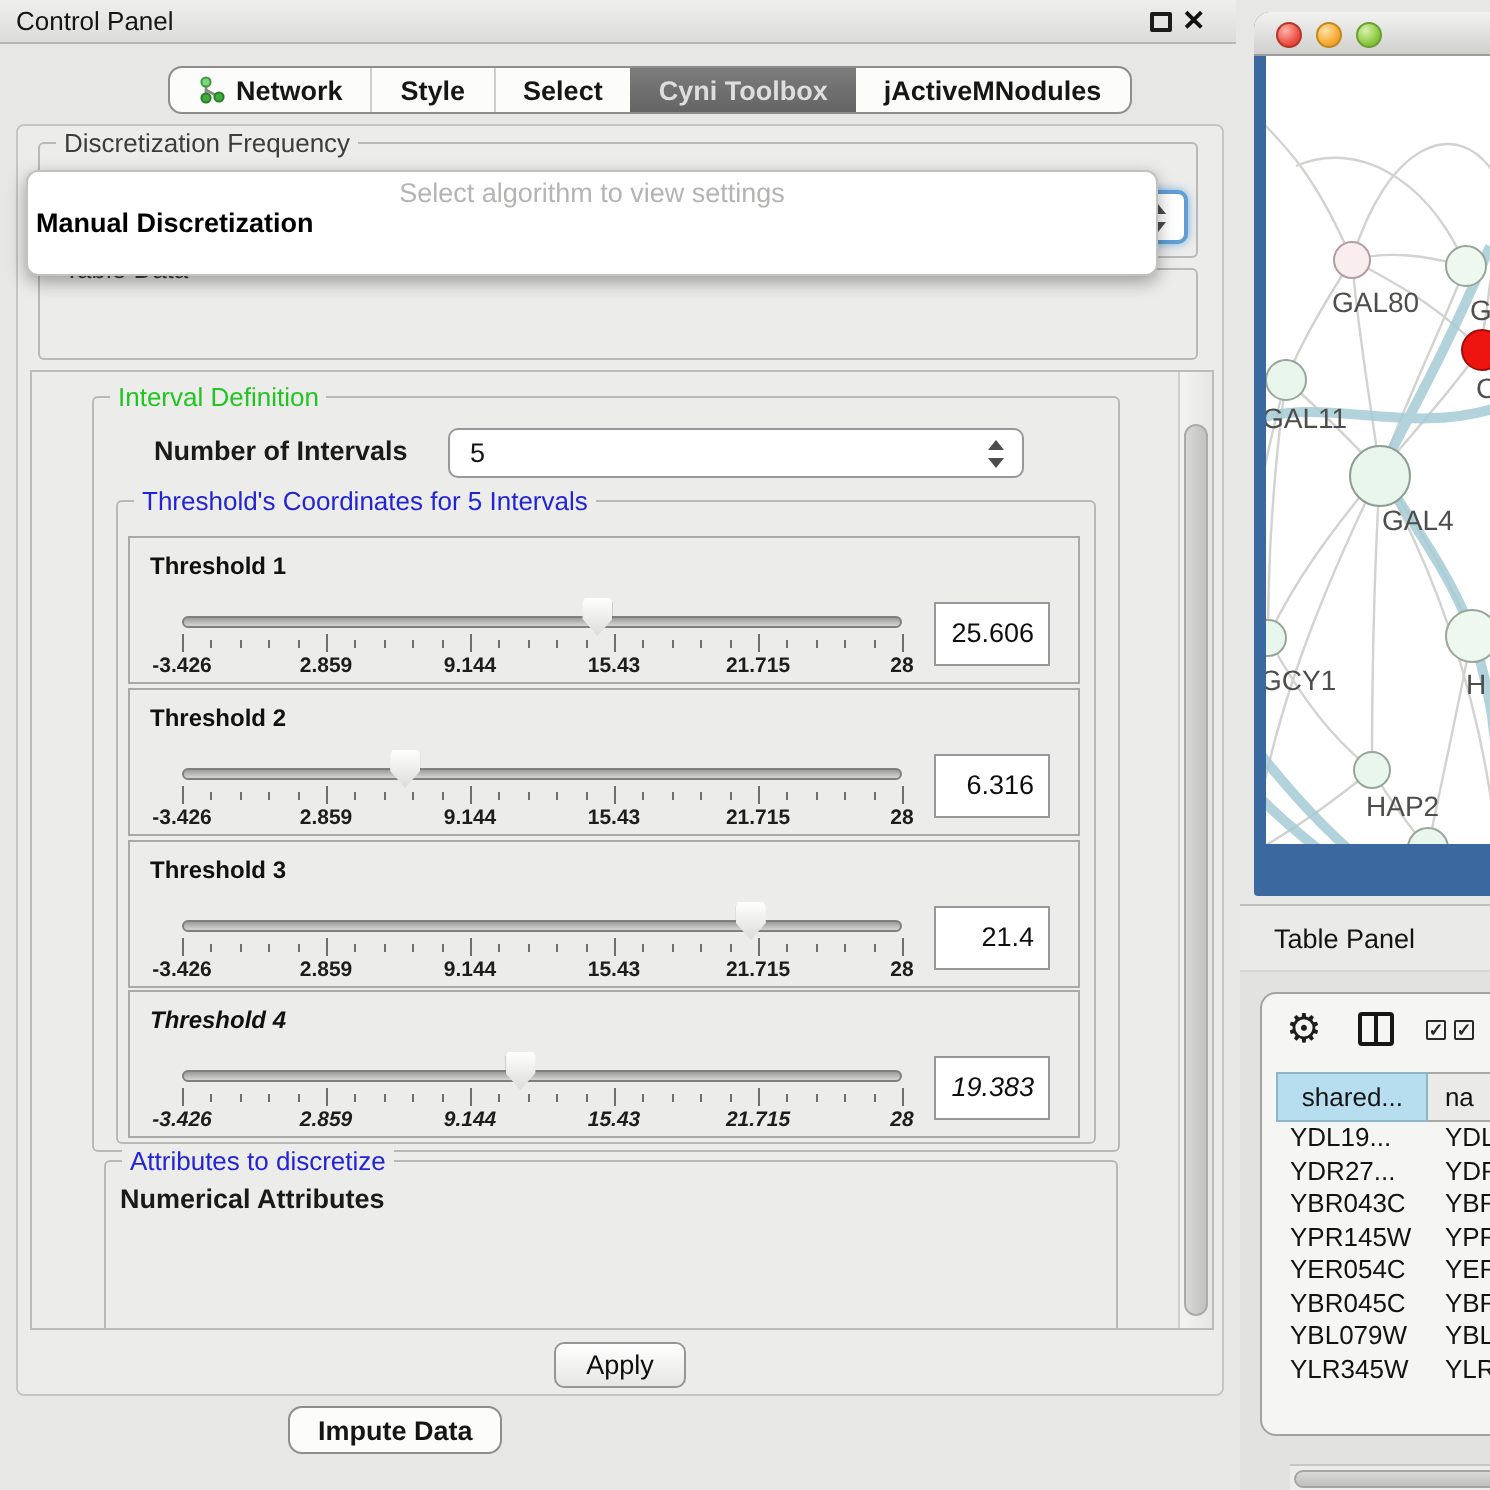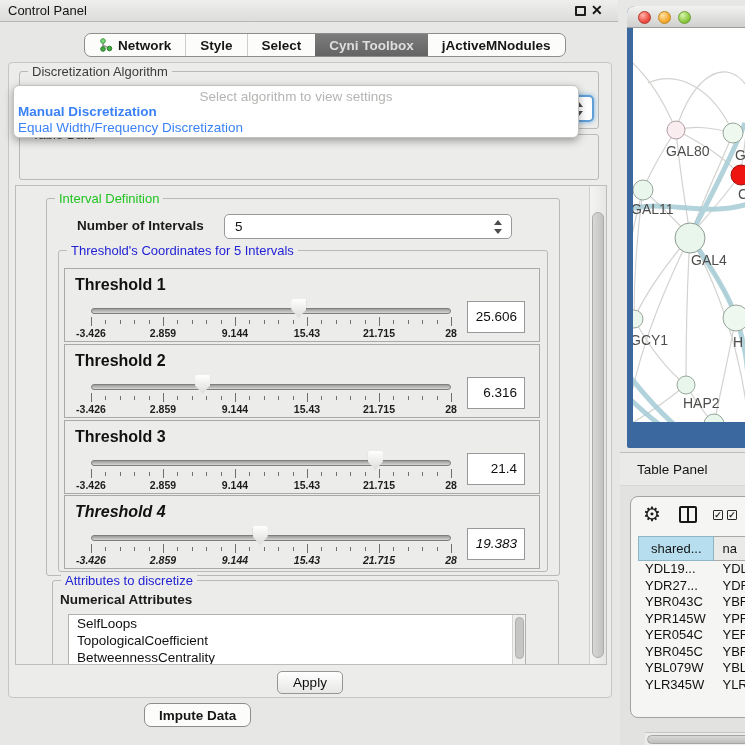--- a/index.html
+++ b/index.html
@@ -41,33 +41,33 @@
   .spinner:before, .spinner:after { content:""; position:absolute; left:1px; border-left:4px solid transparent; border-right:4px solid transparent; }
   .spinner:before { top:0; border-bottom:5px solid #4c4c4c; }
   .spinner:after  { bottom:0; border-top:5px solid #4c4c4c; }
 
   #algo-combo { border:2px solid #5f9fd6; box-shadow:0 0 5px #79b1e0; }
 
   #algo-popup { left:4px; top:22px; width:566px; height:53px; background:#fff;
     border:1px solid #c2c2c0; border-radius:6px; box-shadow:0 3px 9px rgba(0,0,0,0.35); z-index:30; }
   #algo-popup .ph { position:absolute; top:3px; left:0; width:100%; text-align:center;
     color:#b4b4b2; font-size:13.5px; }
-  #algo-popup .opt { position:absolute; left:4px; font-size:13.5px; color:#3b82f6; white-space:nowrap; }
+  #algo-popup .opt { position:absolute; left:4px; font-size:13.5px; color:#000000; white-space:nowrap; }
   #algo-popup .opt.sel { top:18px; font-weight:bold; }
   #algo-popup .opt.plain { top:34px; }
 
   #scroll-area { left:6px; top:122px; width:592px; height:480px; border:1px solid #bcbcba;
     background:#ececea; overflow:hidden; }
   #v-scrollbar { position:absolute; right:0; top:0; width:17px; height:478px;
     background:linear-gradient(90deg,#f4f4f2,#e6e6e4); border-left:1px solid #cfcfcd; }
   #v-thumb { position:absolute; left:2px; top:26px; width:12px; height:446px; background:linear-gradient(90deg,#d8d8d6,#c2c2c0);
     border:1px solid #ababab; border-radius:7px; }
 
   .tpanel { position:absolute; left:48px; width:476px; height:74px; border:1px solid #a9a9a7; background:#ececea; }
-  .tpanel .tlabel { position:absolute; left:10px; top:7px; font-weight:bold; font-size:16px; color:#111; }
+  .tpanel .tlabel { position:absolute; left:10px; top:7px; font-weight:bold; font-size:12px; color:#111; }
   .track { position:absolute; left:26px; top:39px; width:360px; height:6px; border:1px solid #7f7f7d;
     border-radius:3px; background:linear-gradient(#9b9b99,#d6d6d4); }
   .thumb { position:absolute; top:30px; width:15px; height:19px;
     background:linear-gradient(#ffffff,#dcdcda); clip-path:polygon(8% 0,92% 0,100% 12%,100% 55%,50% 100%,0 55%,0 12%);
     filter:drop-shadow(0 0 1px #6d6d6b); }
   .ticks { position:absolute; left:26px; top:48px; width:360px; height:11px; }
   .tick { position:absolute; width:1px; top:3px; height:4px; background:#6f6f6d; }
   .tick.major { top:0; height:9px; }
   .ticklabels { position:absolute; left:26px; top:58px; width:360px; height:12px; }
   .ticklab { position:absolute; transform:translateX(-50%); font-size:10.5px; font-weight:bold; color:#1d1d1b; white-space:nowrap; }
@@ -154,34 +154,33 @@
       <span>Cyni Toolbox</span>
     </div>
   <div class="tabitem">
       <span>jActiveMNodules</span>
     </div>
 </div>
 
 <div class="abs" id="main-panel">
 
   <div class="groupbox" style="left:10px; top:8px; width:580px; height:58px;">
-    <span class="g-title g-gray">Discretization Algorithm</span>
+    <span class="g-title g-gray">Discretization Frequency</span>
     <div class="combo" id="algo-combo" style="left:8px; top:23px; width:566px; height:27px;">
       <span class="spinner"></span>
     </div>
   </div>
 
   <div class="groupbox" style="left:10px; top:71px; width:580px; height:46px;">
     <span class="g-title g-gray">Table Data</span>
   </div>
 
   <div class="abs" id="algo-popup">
     <div class="ph">Select algorithm to view settings</div>
     <div class="opt sel">Manual Discretization</div>
-    <div class="opt plain">Equal Width/Frequency Discretization</div>
   </div>
 
   <div class="abs" id="scroll-area">
 
     <div class="groupbox" style="left:30px; top:12px; width:514px; height:378px;">
       <span class="g-title g-green">Interval Definition</span>
     </div>
 
     <span class="abs" style="left:61px; top:32px; font-weight:bold; font-size:13.5px;">Number of Intervals</span>
     <div class="combo" style="left:208px; top:28px; width:288px; height:25px;">
@@ -362,28 +361,20 @@
           <span class="ticklab" style="left: 80%;">21.715</span>
           <span class="ticklab" style="left: 100%;">28</span>
         </div>
       <div class="vbox">19.383</div>
     </div>
 
     <div class="groupbox" style="left:36px; top:394px; width:507px; height:120px;">
       <span class="g-title g-blue">Attributes to discretize</span>
     </div>
     <span class="abs" id="num-attr-label">Numerical Attributes</span>
-    <div class="abs" id="attr-list">
-      <div class="attr-item">SelfLoops</div>
-      <div class="attr-item">TopologicalCoefficient</div>
-      <div class="attr-item">BetweennessCentrality</div>
-      <div id="attr-vsb">
-          <div id="attr-vthumb"></div>
-        </div>
-    </div>
 
     <div id="v-scrollbar">
       <div id="v-thumb"></div>
     </div>
   </div>
 
   <div class="abs" id="apply-btn">Apply</div>
 </div>
 
 <div class="abs tabgroup" id="bottom-tabs">

